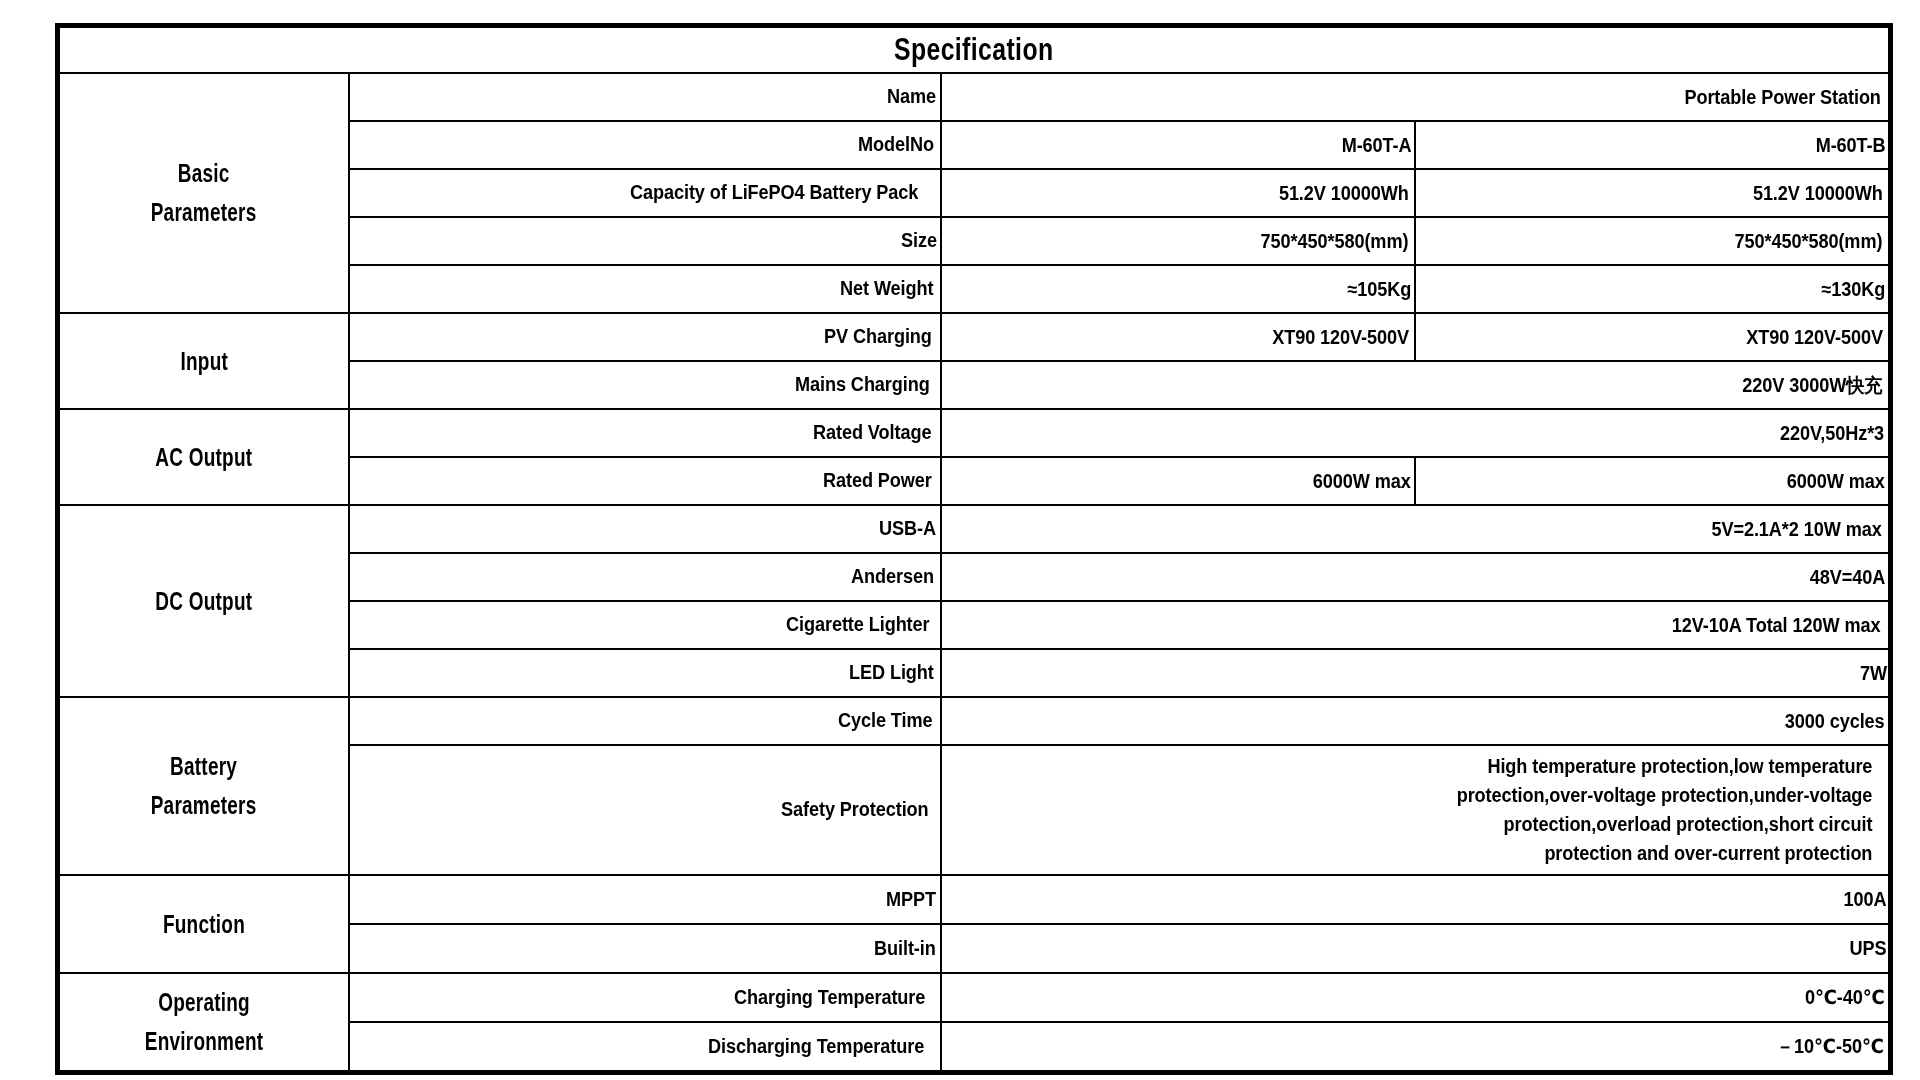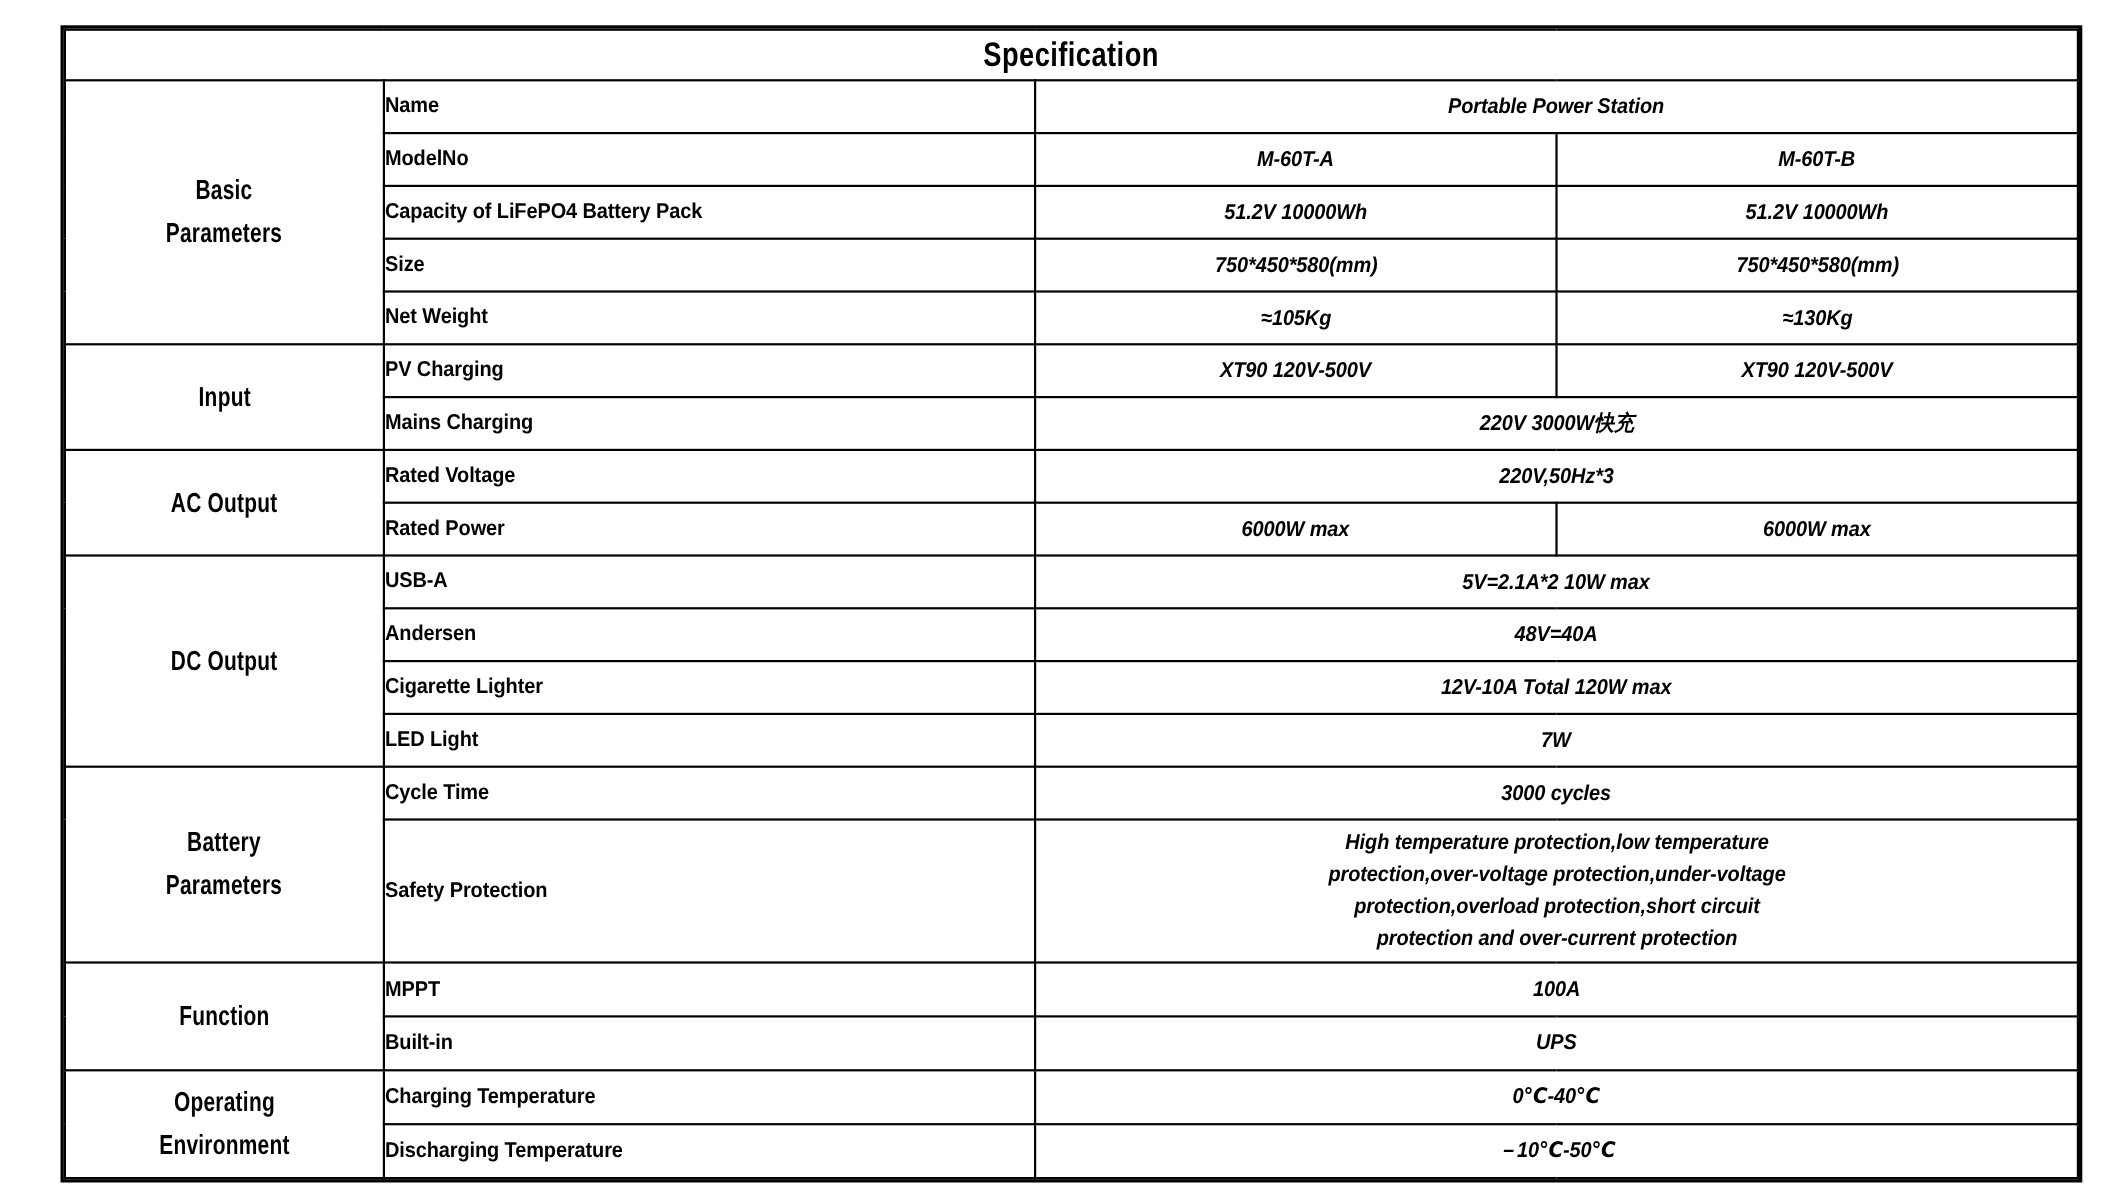--- a/index.html
+++ b/index.html
@@ -74,38 +74,37 @@
     transform: scaleX(0.76);
     display: inline-block;
     line-height: 1.55;
     white-space: pre-line;
     letter-spacing: 0.3px;
   }
 
   
   .param-cell {
     width: 592px;
-    text-align: left;
+    text-align: right;
     padding-left: 22px;
   }
   .param-text {
     font-weight: 700;
     font-size: 19.5px;
     transform: scaleX(0.93);
     transform-origin: left center;
     display: inline-block;
     line-height: 1.3;
     letter-spacing: -0.1px;
     white-space: nowrap;
   }
 
   
   .val-cell {
-    text-align: center;
-    font-style: italic;
+    text-align: right;
   }
   .val-text {
     font-weight: 700;
     font-size: 19.5px;
     transform: scaleX(0.93);
     display: inline-block;
     line-height: 1.35;
     letter-spacing: -0.1px;
   }
   .val-text.multi {

